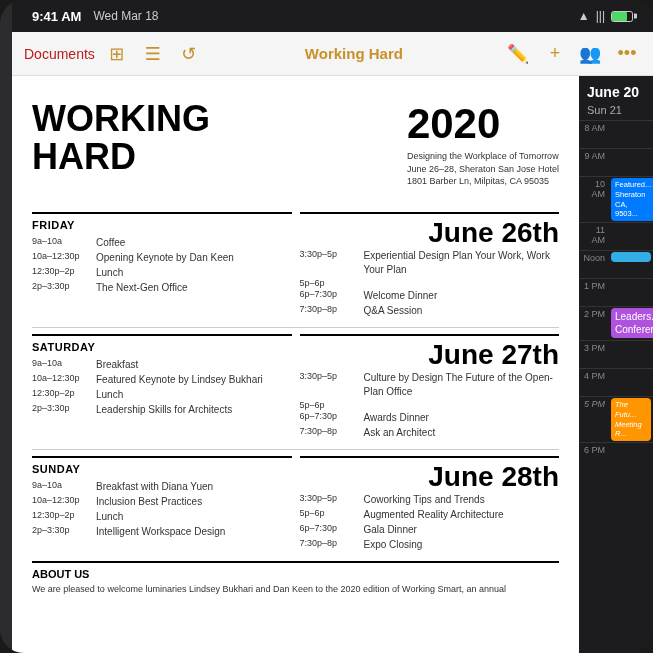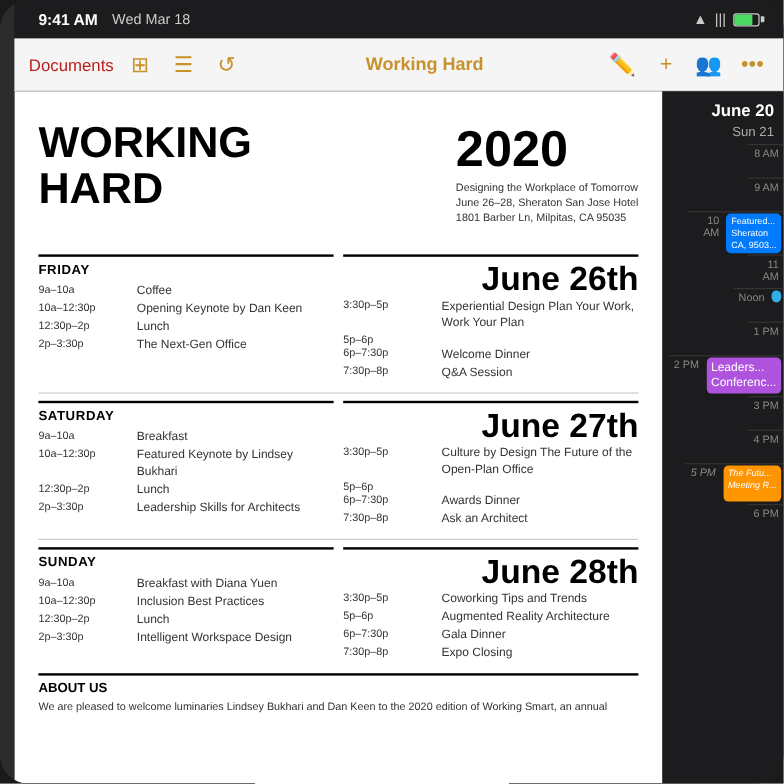--- a/index.html
+++ b/index.html
@@ -136,21 +136,21 @@
     .day-big-header {
       font-size: 28px;
       font-weight: 900;
       color: #000;
       text-align: right;
       border-top: 2px solid #000;
       padding-top: 3px;
     }
     .schedule-item {
       display: flex;
-      gap: 22px;
+      gap: 4px;
       margin-bottom: 1px;
     }
     .sched-time {
       font-size: 9px;
       color: #333;
       white-space: nowrap;
       min-width: 60px;
     }
     .sched-event {
       font-size: 10px;
@@ -175,27 +175,26 @@
       margin-bottom: 3px;
     }
     .about-text {
       font-size: 9px;
       color: #333;
       line-height: 1.5;
     }
 
     
     .calendar-pane {
-      width: 101px;
+      width: 74px;
       background: #1c1c1e;
       color: white;
       overflow: hidden;
       display: flex;
       flex-direction: column;
-      align-items: flex-end;
     }
     .cal-header {
       padding: 8px 8px 4px;
       font-size: 14px;
       font-weight: 700;
       color: white;
     }
     .cal-day-label {
       padding: 0 8px 4px;
       font-size: 11px;

